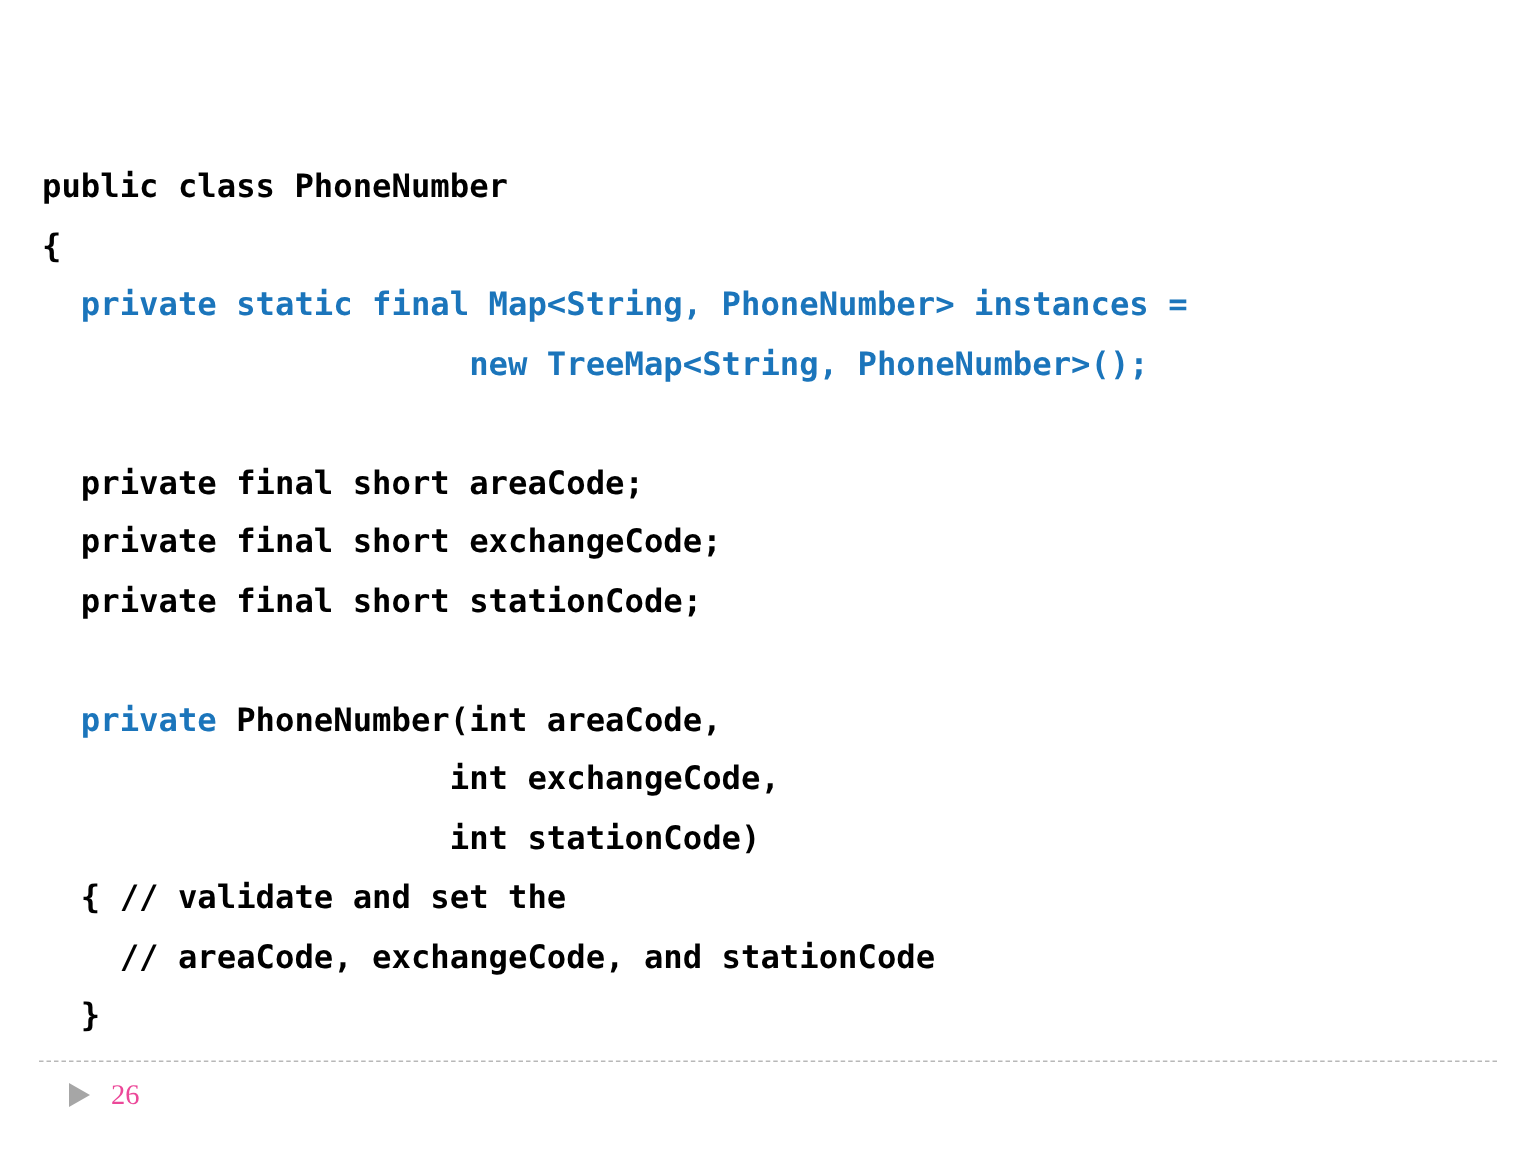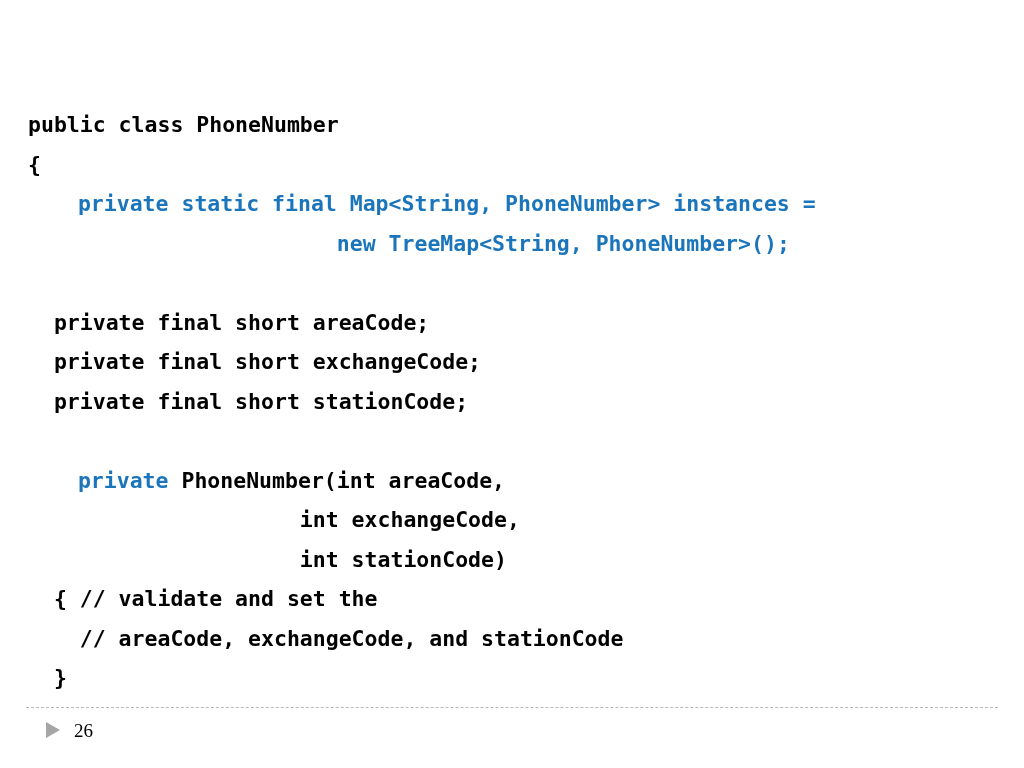--- a/index.html
+++ b/index.html
@@ -37,21 +37,20 @@
   }
   #code-block .line {
     white-space: pre;
     height: 39.5px;
   }
   #code-block .line.blank {
     
   }
   .kw {
     color: #1b75bb;
-    margin-left: 24px;
   }
   .plain {
     color: #000000;
   }
 
   
   #footer-rule {
     position: absolute;
     left: 26px;
     top: 707px;
@@ -72,21 +71,21 @@
     height: 0;
     border-top: 8px solid transparent;
     border-bottom: 8px solid transparent;
     border-left: 14px solid #a6a6a6;
     margin-left: 20px;
     margin-right: 14px;
   }
   #slide-number {
     font-family: "Liberation Serif", "DejaVu Serif", serif;
     font-size: 19px;
-    color: #000000;
+    color: #ec4899;
     line-height: 1;
   }
 </style>
 </head>
 <body style="background: rgb(255, 255, 255);">
 
 <div id="slide" style="background: rgb(255, 255, 255);">
 
   <div id="code-block"><div class="line"><span class="plain" style="color: rgb(0, 0, 0);">public class PhoneNumber</span></div><div class="line"><span class="plain" style="color: rgb(0, 0, 0);">{</span></div><div class="line"><span class="plain" style="color: rgb(0, 0, 0);">  </span><span class="kw" style="color: rgb(27, 117, 187);">private static final Map&lt;String, PhoneNumber&gt; instances =</span></div><div class="line"><span class="plain" style="color: rgb(0, 0, 0);">                      </span><span class="kw" style="color: rgb(27, 117, 187);">new TreeMap&lt;String, PhoneNumber&gt;();</span></div><div class="line blank">&nbsp;</div><div class="line"><span class="plain" style="color: rgb(0, 0, 0);">  </span><span class="plain" style="color: rgb(0, 0, 0);">private final short areaCode;</span></div><div class="line"><span class="plain" style="color: rgb(0, 0, 0);">  </span><span class="plain" style="color: rgb(0, 0, 0);">private final short exchangeCode;</span></div><div class="line"><span class="plain" style="color: rgb(0, 0, 0);">  </span><span class="plain" style="color: rgb(0, 0, 0);">private final short stationCode;</span></div><div class="line blank">&nbsp;</div><div class="line"><span class="plain" style="color: rgb(0, 0, 0);">  </span><span class="kw" style="color: rgb(27, 117, 187);">private</span><span class="plain" style="color: rgb(0, 0, 0);"> PhoneNumber(int areaCode,</span></div><div class="line"><span class="plain" style="color: rgb(0, 0, 0);">                     </span><span class="plain" style="color: rgb(0, 0, 0);">int exchangeCode,</span></div><div class="line"><span class="plain" style="color: rgb(0, 0, 0);">                     </span><span class="plain" style="color: rgb(0, 0, 0);">int stationCode)</span></div><div class="line"><span class="plain" style="color: rgb(0, 0, 0);">  </span><span class="plain" style="color: rgb(0, 0, 0);">{ // validate and set the</span></div><div class="line"><span class="plain" style="color: rgb(0, 0, 0);">    </span><span class="plain" style="color: rgb(0, 0, 0);">// areaCode, exchangeCode, and stationCode</span></div><div class="line"><span class="plain" style="color: rgb(0, 0, 0);">  </span><span class="plain" style="color: rgb(0, 0, 0);">}</span></div></div>
 

